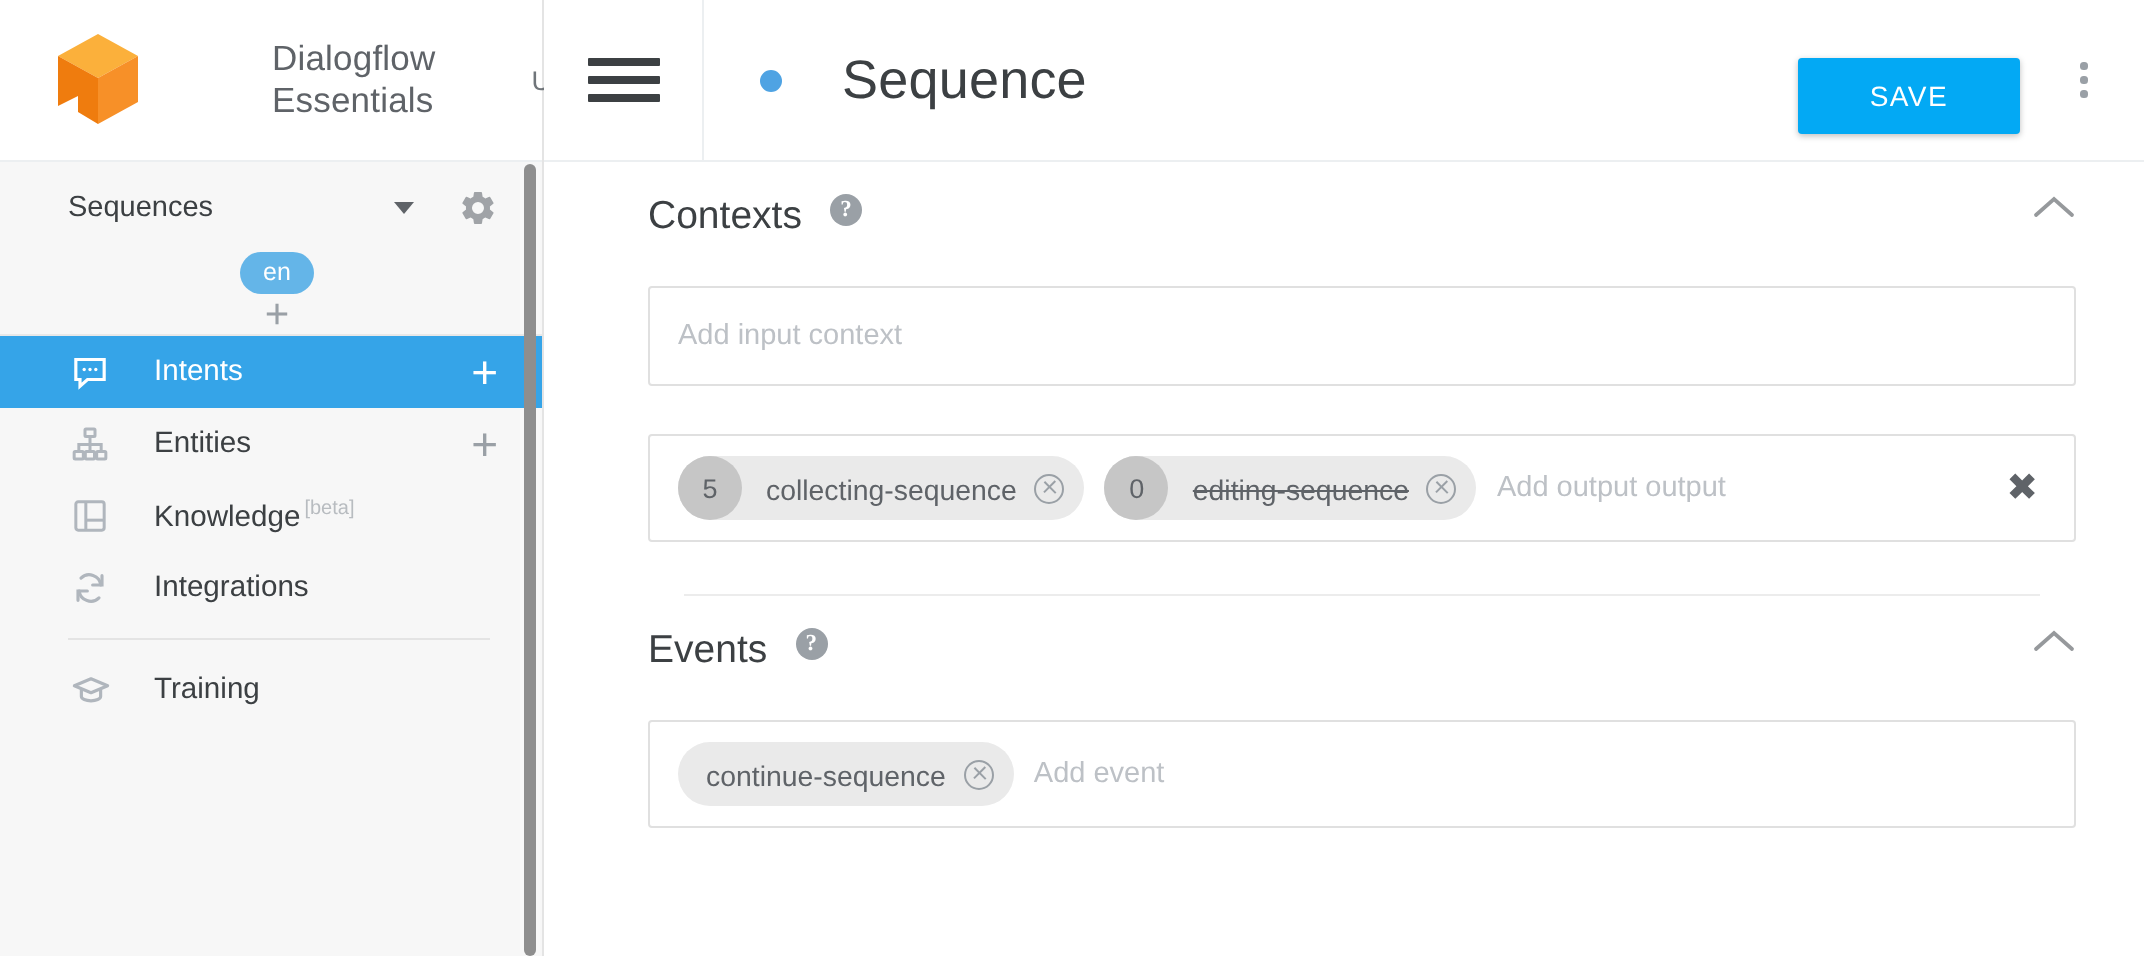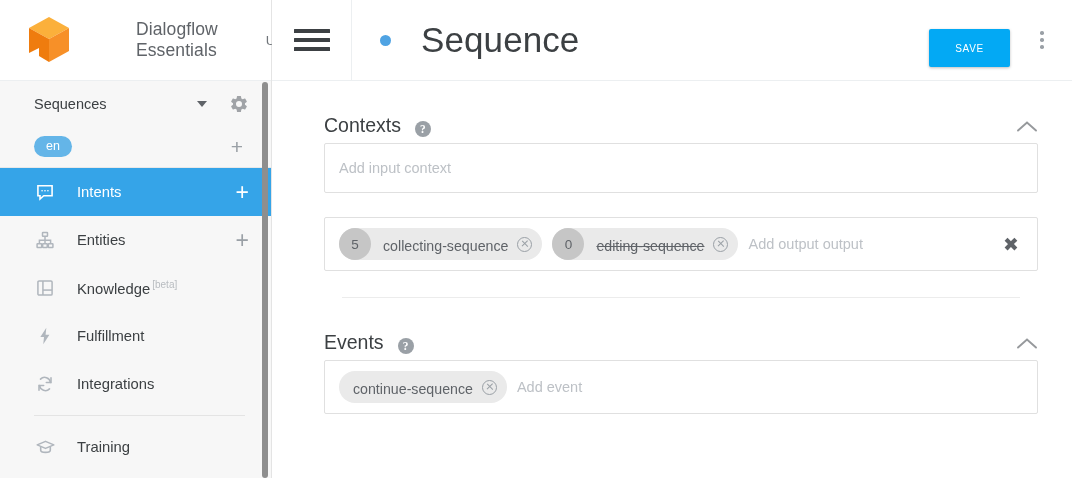--- a/index.html
+++ b/index.html
@@ -64,36 +64,37 @@
     border-top: 6px solid #5f6368;
     margin-right: 22px;
   }
   .gear { width: 20px; height: 20px; cursor: pointer; opacity: .62; }
 
   .lang-row {
     height: 42px; display: flex; align-items: center;
     padding: 0 28px 0 34px;
     border-bottom: 1px solid #e8e8e8;
     margin: 0 0 0 0;
+    flex-direction: column;
   }
   .lang-pill {
     background: #64b5e8; color: #fff;
     border-radius: 11px; font-size: 12.5px;
     padding: 3px 12px 4px; line-height: 14px; cursor: pointer;
   }
   .spacer { flex: 1; }
   .plus-sm {
     font-size: 21px; color: #9aa0a6; line-height: 1;
     font-weight: 300; cursor: pointer; user-select: none;
   }
 
   
   .nav { padding-top: 0; }
   .nav-item {
-    height: 48px; display: flex; align-items: center;
+    height: 36px; display: flex; align-items: center;
     padding: 0 22px 0 34px; cursor: pointer; position: relative;
   }
   .nav-item .ico {
     width: 22px; height: 22px; flex: 0 0 22px;
     display: flex; align-items: center; justify-content: center;
     color: #b0b6bd;
   }
   .nav-item .label {
     margin-left: 21px; font-size: 14.8px; color: #3c4043;
     white-space: nowrap;
@@ -128,46 +129,46 @@
   }
   .hamburger { width: 36px; height: 26px; cursor: pointer;
                display: flex; flex-direction: column; justify-content: center; gap: 5px; }
   .hamburger i { display: block; height: 4px; background: #3c4043; border-radius: .5px; }
   .tb-div { width: 1px; height: 81px; background: #eceff1; margin-left: 21px; }
   .blue-dot {
     width: 11px; height: 11px; border-radius: 50%;
     background: #4fa3e3; margin-left: 28px; flex: 0 0 11px;
   }
   .page-title {
-    margin-left: 30px; font-size: 35px; color: #3c4043;
+    margin-left: 30px; font-size: 27px; color: #3c4043;
     font-weight: 400; letter-spacing: .1px;
   }
   .tb-spacer { flex: 1; }
   .save-btn {
     background: #03a9f4; color: #fff;
     border: none; border-radius: 2px;
-    padding: 0 26px; height: 38px;
-    font-size: 10px; letter-spacing: .7px;
+    padding: 0 36px; height: 38px;
+    font-size: 14px; letter-spacing: .7px;
     font-family: "Liberation Sans", sans-serif;
     box-shadow: 0 1px 3px rgba(0,0,0,.26);
     cursor: pointer;
     margin-top: 16px;
   }
   .kebab {
     width: 36px; height: 40px; margin: 0 12px 0 14px;
     display: flex; flex-direction: column; align-items: center;
     justify-content: center; gap: 3.5px; cursor: pointer;
   }
   .kebab i { width: 3.5px; height: 3.5px; border-radius: 50%; background: #9aa0a6; display: block; }
 
   
   .content { padding: 0; height: 396px; overflow: hidden; position: relative; }
   .section { padding: 0 34px 0 52px; }
   .sec-head {
-    display: flex; align-items: flex-end;
+    display: flex; align-items: flex-start;
     height: 56px; padding-top: 16px;
   }
   .sec-title { font-size: 19.5px; color: #3c4043; font-weight: 400; }
   .help-ico {
     width: 16px; height: 16px; margin-left: 14px;
     border-radius: 50%; background: #9aa0a6; color: #fff;
     font-size: 11.5px; font-weight: bold; line-height: 16px;
     text-align: center; cursor: pointer; font-family: "Liberation Serif", serif;
   }
   .chev-up { margin-left: auto; cursor: pointer; opacity: .65; }
@@ -292,28 +293,20 @@
             <rect x="3.5" y="3.5" width="17" height="17" rx="1.4"></rect>
             <path d="M9.5 3.5v17"></path>
             <path d="M9.5 14.5h11"></path>
           </svg>
         </span>
         <span class="label">
           <span>Knowledge</span><span class="beta">[beta]</span>
         </span>
       </div>
 
-      <div class="nav-item">
-        <span class="ico">
-          <svg width="20" height="20" viewBox="0 0 24 24" fill="currentColor">
-            <path d="M13.6 2 6.4 13.2h4.4L9.9 22l7.4-11.6h-4.6z"></path>
-          </svg>
-        </span>
-        <span class="label">Fulfillment</span>
-      </div>
 
       <div class="nav-item">
         <span class="ico">
           <svg width="20" height="20" viewBox="0 0 24 24" fill="none" stroke="currentColor" stroke-width="1.9" stroke-linecap="round">
             <path d="M18.5 10.2A7 7 0 0 0 6.6 6.1"></path>
             <path d="M5.5 13.8a7 7 0 0 0 11.9 4.1"></path>
             <path d="M19.2 4.6v5.6h-5.6"></path>
             <path d="M4.8 19.4v-5.6h5.6"></path>
           </svg>
         </span>

